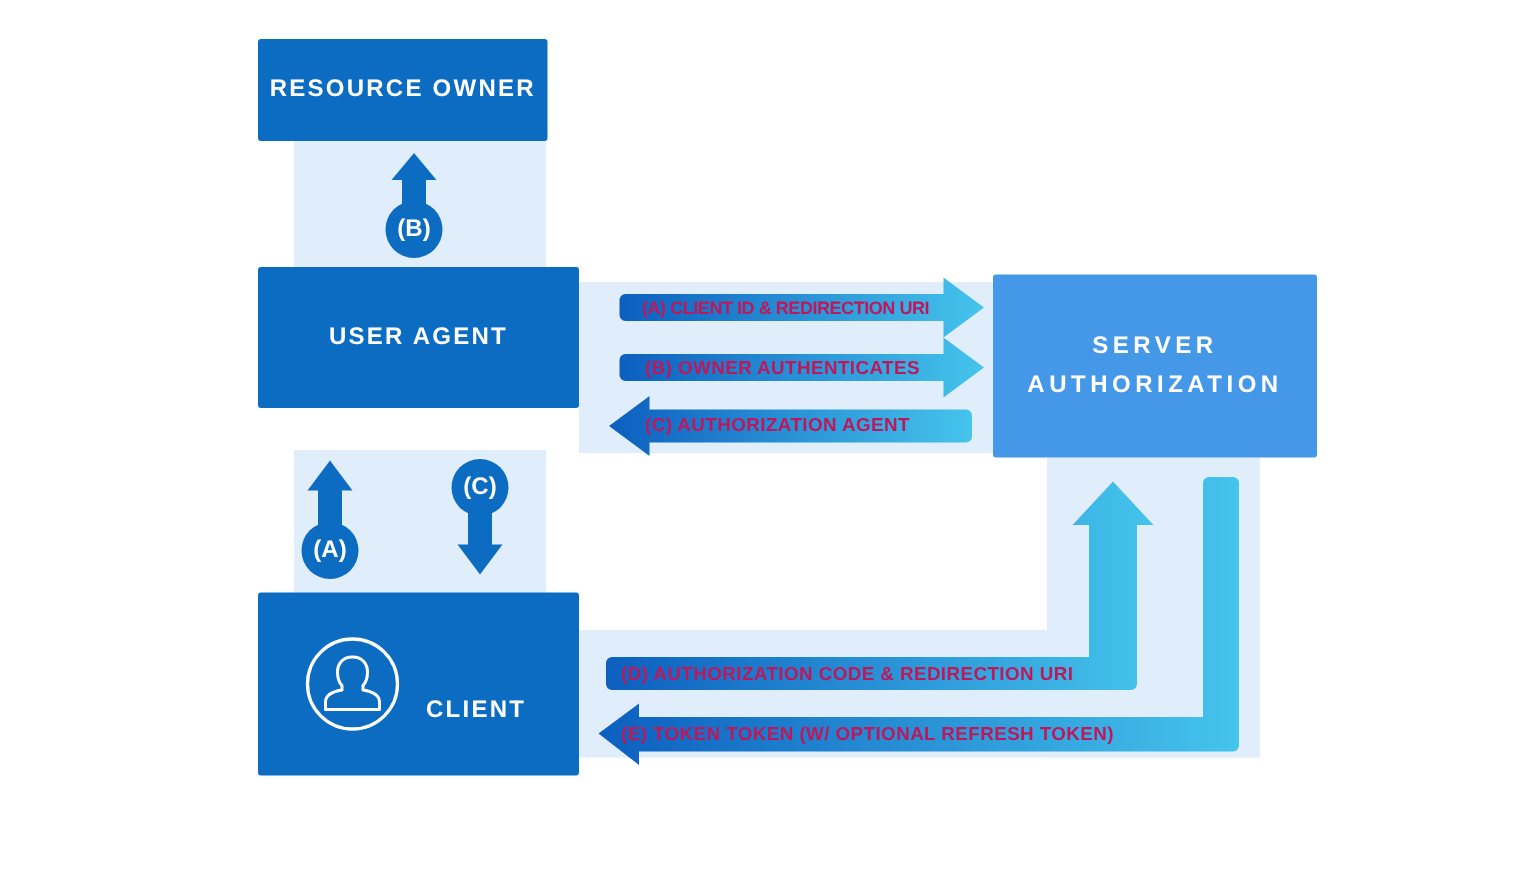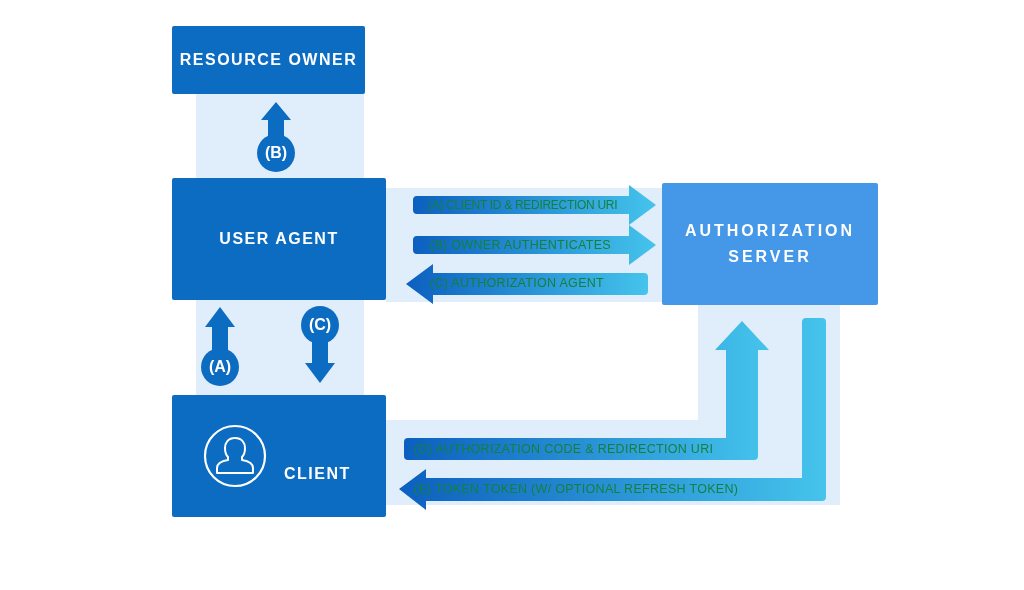--- a/index.html
+++ b/index.html
@@ -3,21 +3,21 @@
 <meta charset="utf-8">
 <style>
   html, body { margin: 0; padding: 0; background: #ffffff; }
   body { width: 1024px; height: 590px; position: relative; overflow: hidden;
          font-family: "Liberation Sans", "DejaVu Sans", sans-serif; }
   .bg-band { position: absolute; background: #e0edfa; }
   .box { position: absolute; background: #0c6cc2; color: #fff; display: flex;
          align-items: center; justify-content: center; text-align: center;
          font-weight: bold; letter-spacing: 1.5px; border-radius: 2px; }
   .box.server { background: #4597e8; letter-spacing: 3px; line-height: 26px; font-size: 16px; }
-  .lbl { position: absolute; color: #15803d; font-size: 12.5px; font-weight: normal;
+  .lbl { position: absolute; color: #be185d; font-size: 12.5px; font-weight: bold;
          white-space: nowrap; letter-spacing: 0.3px; }
   svg { position: absolute; left: 0; top: 0; }
   .circle-lbl { position: absolute; color: #fff; font-weight: bold; font-size: 16px;
                 width: 38px; text-align: center; }
 </style>
 </head>
 <body>
 
 <div class="bg-band" style="left:196px;top:94px;width:168px;height:86px;"></div>
 <div class="bg-band" style="left:196px;top:300px;width:168px;height:96px;"></div>
@@ -59,27 +59,27 @@
   <path fill="url(#gl)" d="M406,284 l27,-20 v9 h211 a4,4 0 0 1 4,4 v14 a4,4 0 0 1 -4,4 h-211 v9 z"></path>
 
   <path fill="url(#gr)" d="M408,438 h318 v-88 h-11 l27,-29 l27,29 h-11 v106 a4,4 0 0 1 -4,4 h-346 a4,4 0 0 1 -4,-4 v-14 a4,4 0 0 1 4,-4 z"></path>
 
   <path fill="url(#gl)" d="M399,489 l27,-20 v9 h376 v-156 a4,4 0 0 1 4,-4 h16 a4,4 0 0 1 4,4 v175 a4,4 0 0 1 -4,4 h-396 v9 z"></path>
 </svg>
 
 <div class="box" style="left:172px;top:26px;width:193px;height:68px;font-size:16px;">
   <span>RESOURCE OWNER</span>
 </div>
-<div class="box" style="left:172px;top:178px;width:214px;height:122px;font-size:16px;justify-content:center;">
+<div class="box" style="left:172px;top:178px;width:214px;height:94px;font-size:16px;justify-content:center;">
   <span>USER AGENT</span>
 </div>
 <div class="box server" style="left:662px;top:183px;width:216px;height:122px;">
   <div>
+    <div>SERVER</div>
     <div>AUTHORIZATION</div>
-    <div>SERVER</div>
   </div>
 </div>
 <div class="box" style="left:172px;top:395px;width:214px;height:122px;font-size:16px;justify-content:flex-start;">
   <svg width="66" height="66" viewBox="0 0 66 66" style="position:relative;left:30px;top:0;">
     <circle cx="33" cy="33" r="30" fill="none" stroke="#fff" stroke-width="2.2"></circle>
     <path d="M33,15 c-7,0 -10,5 -10,10 c0,4 1,7 3,9 l0,3 c-6,1 -11,3 -11,8 v5 h36 v-5 c0,-5 -5,-7 -11,-8 l0,-3 c2,-2 3,-5 3,-9 c0,-5 -3,-10 -10,-10 z" fill="none" stroke="#fff" stroke-width="2" stroke-linejoin="round"></path>
   </svg>
   <span style="position:relative;left:46px;margin-top:36px;">CLIENT</span>
 </div>
 

